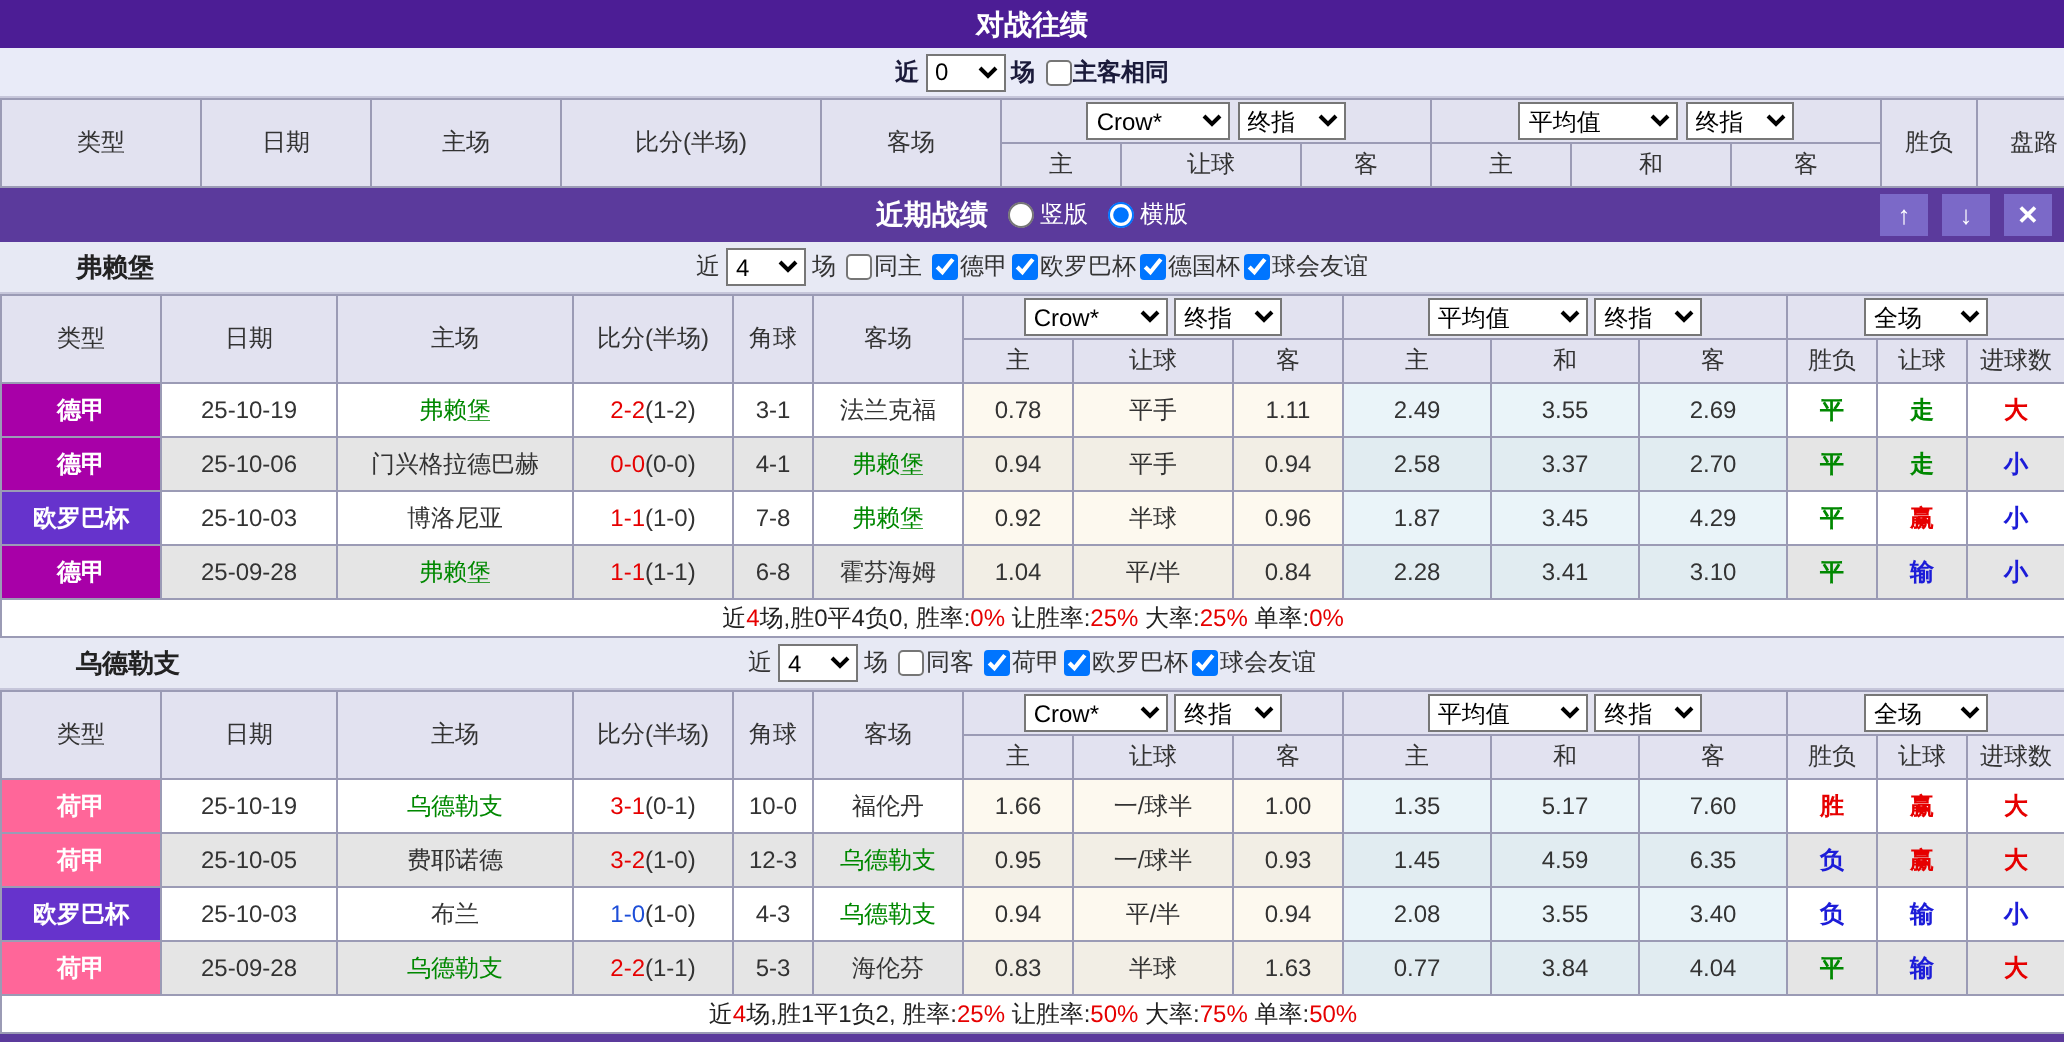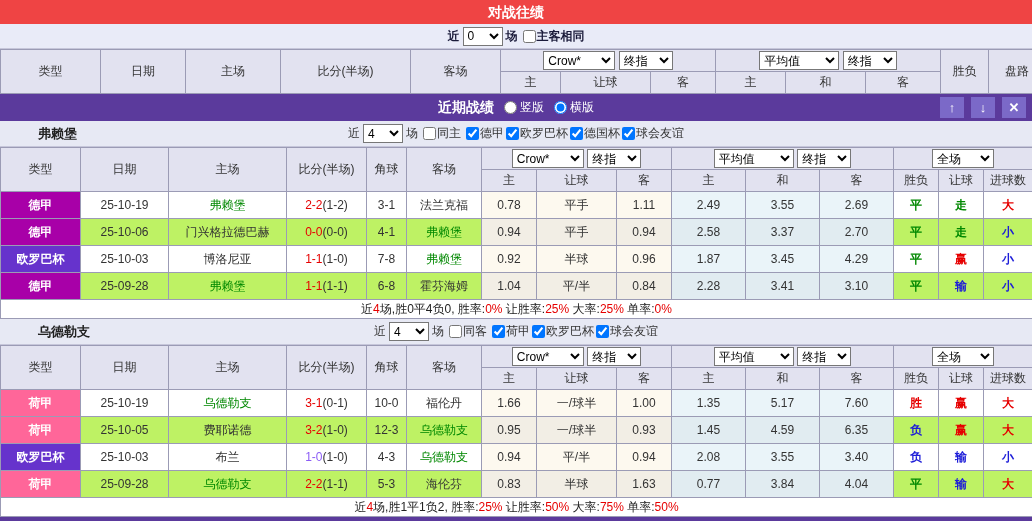--- a/index.html
+++ b/index.html
@@ -2,21 +2,21 @@
 <html><head>
 <meta charset="utf-8">
 <style>
   * { box-sizing: border-box; }
   html,body { margin:0; padding:0; }
   body {
     width:1032px; height:521px; overflow:hidden; background:#fff;
     font-family:"Liberation Sans","DejaVu Sans",sans-serif; font-size:12px; color:#333;
   }
   .title-bar {
-    height:24px; line-height:24px; background:#ef4444; color:#fff;
+    height:24px; line-height:24px; background:#4c1d95; color:#fff;
     text-align:center; font-weight:bold; font-size:14px;
   }
   .filter-row {
     height:25px; background:#e9ebf8; display:flex; align-items:center; justify-content:center;
     gap:3px; color:#1a1a3a; font-weight:bold; border-bottom:1px solid #c6c6da;
   }
   .filter-row label, .section-filter label { display:inline-flex; align-items:center; }
   input[type=checkbox], input[type=radio] { margin:0 1px 0 2px; width:13px; height:13px; }
   select { font-size:12px; height:19px; border:1px solid #777; background:#fff; padding:0; font-family:inherit; }
   .sel-count { width:40px; }
@@ -25,21 +25,21 @@
   .sel-avg { width:80px; }
   .sel-full { width:62px; }
 
   table { border-collapse:collapse; table-layout:fixed; width:1032px; }
   th, td {
     border:1px solid #9b9bb5; text-align:center; padding:0 1px;
     overflow:hidden; white-space:nowrap; font-weight:normal;
   }
   thead th { background:#e2e2f0; height:22px; color:#333; }
   tbody td { height:27px; }
-  tr.even td { background:#bef264; }
+  tr.even td { background:#e5e5e5; }
   tr.odd  td { background:#ffffff; }
   td.league { color:#fff; font-weight:bold; }
   tr.odd  td.crow { background:#fdf9ef; }
   tr.even td.crow { background:#f2eee5; }
   tr.odd  td.avg  { background:#eaf4f9; }
   tr.even td.avg  { background:#e1ecf1; }
   td.res { font-weight:bold; }
   td.summary { height:19px; border-top:1px solid #9b9bb5; background:#fff; font-size:12px; color:#222; }
 
   .recent-bar {
@@ -416,21 +416,21 @@
         <td class="avg">4.59</td>
         <td class="avg">6.35</td>
         <td class="res" style="color: rgb(28, 28, 216);">负</td>
         <td class="res" style="color: rgb(230, 0, 0);">赢</td>
         <td class="res" style="color: rgb(230, 0, 0);">大</td>
       </tr>
       <tr class="odd">
         <td class="league" style="background: rgb(102, 51, 204);">欧罗巴杯</td>
         <td>25-10-03</td>
         <td>布兰</td>
-        <td><span style="color: #8b5cf6;">1-0</span><span>(1-0)</span></td>
+        <td><span style="color: #1d4ed8;">1-0</span><span>(1-0)</span></td>
         <td>4-3</td>
         <td style="color: rgb(0, 136, 0);">乌德勒支</td>
         <td class="crow">0.94</td>
         <td class="crow">平/半</td>
         <td class="crow">0.94</td>
         <td class="avg">2.08</td>
         <td class="avg">3.55</td>
         <td class="avg">3.40</td>
         <td class="res" style="color: rgb(28, 28, 216);">负</td>
         <td class="res" style="color: rgb(28, 28, 216);">输</td>

